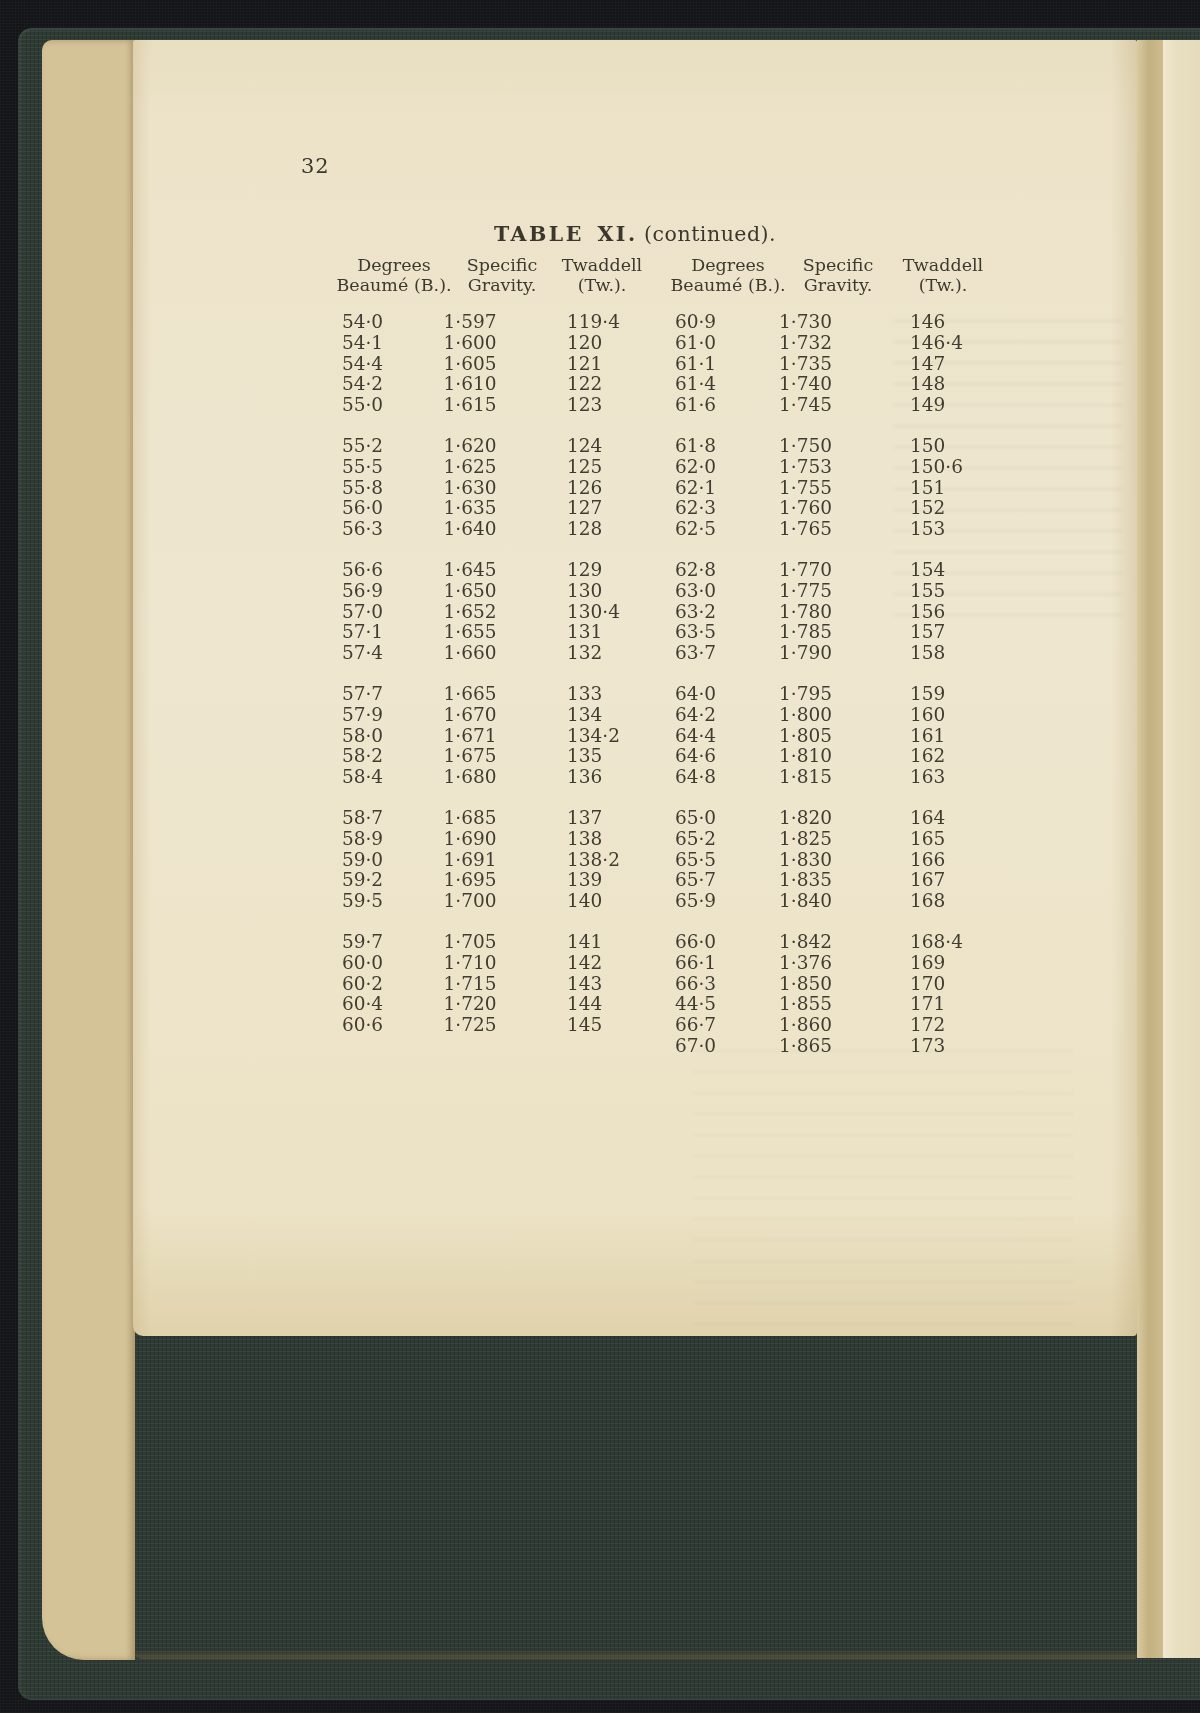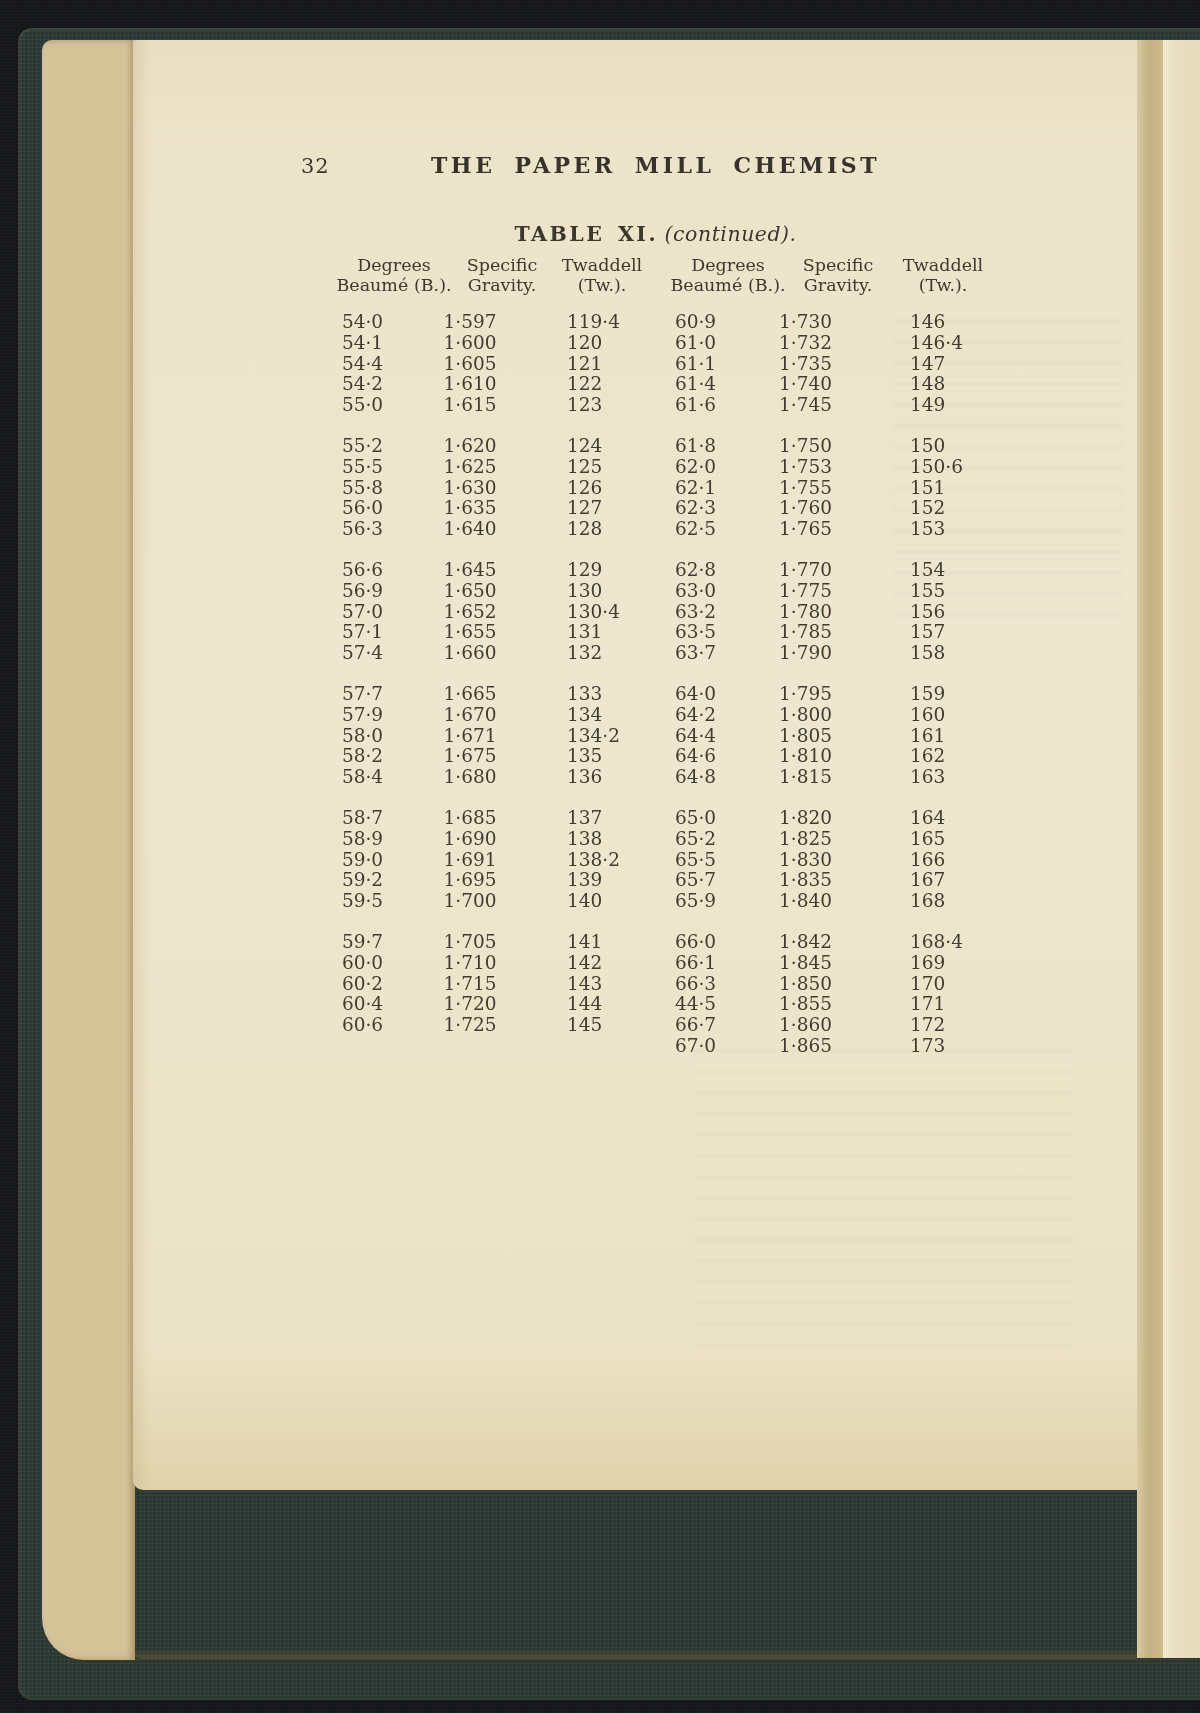--- a/index.html
+++ b/index.html
@@ -25,27 +25,26 @@
     background:
       repeating-linear-gradient(90deg,
         #d8c69c 0 3px, #c2ad7e 3px 5px, #e6d8b2 5px 10px,
         #bfa97a 10px 12px, #dcCB a0 12px 14px, #cdb98c 14px 18px,
         #e2d3ac 18px 23px, #b7a172 23px 25px, #dfd0a8 25px 31px);
     background-color:#d5c398;
     border-radius:10px 0 0 42px;
     box-shadow:inset -4px 0 6px rgba(120,95,55,.45);
   }
   .page-main{
-    position:absolute;left:133px;top:40px;width:1004px;height:1450px;
+    position:absolute;left:133px;top:40px;width:1004px;height:1296px;
     background:
       linear-gradient(90deg, rgba(190,165,115,.25) 0, rgba(190,165,115,0) 18px),
       linear-gradient(270deg, rgba(185,160,110,.30) 0, rgba(185,160,110,0) 26px),
       linear-gradient(180deg, #e8dec0 0%, #ece3c9 6%, #eee6cf 45%, #ece3c6 90%, #e0d2ab 100%);
     border-radius:2px 2px 4px 10px;
-    padding-left:41px;
   }
   .gutter{
     position:absolute;left:1137px;top:40px;width:26px;height:1618px;
     background:linear-gradient(90deg,#d9caa2 0%,#c3b181 45%,#cebc8f 100%);
   }
   .page-right{
     position:absolute;left:1163px;top:40px;width:37px;height:1618px;
     background:linear-gradient(90deg,#f0e8cf 0%,#e8dec0 40%,#e6dcbd 100%);
   }
   .pageno{
@@ -54,21 +53,21 @@
   }
   .running-title{
     position:absolute;left:0;top:112px;width:100%;text-align:center;
     font-size:22px;font-weight:bold;letter-spacing:3.5px;word-spacing:8px;color:#38332a;
   }
   .table-title{
     position:absolute;left:0;top:182px;width:100%;text-align:center;
     font-size:20.5px;color:#3c372c;
   }
   .table-title .tt-main{letter-spacing:2.5px;word-spacing:4px;font-weight:bold;}
-  .table-title .tt-cont{font-style:italic;letter-spacing:.5px;text-align:right;}
+  .table-title .tt-cont{letter-spacing:.5px;text-align:right;}
   .hdr-cell{
     position:absolute;top:216px;width:130px;text-align:center;
     font-size:17.5px;line-height:19.5px;color:#3e392e;margin-left:32px;
   }
   .half{position:absolute;top:272px;font-size:18.5px;color:#413c30;}
   .half .group{display:grid;}
   .half .group + .group{margin-top:20px;}
   .half-left{left:172px;}
   .half-left .group{grid-template-columns:115px 100px 100px;}
   .half-right{left:505px;}
@@ -91,21 +90,20 @@
   }
 </style>
 </head>
 <body>
 
 <div class="cover"></div>
 <div class="page-stack"></div>
 
 <div class="page-main">
   <span class="pageno">32</span>
-  <div class="running-title">THE PAPER MILL CHEMIST</div>
 
   <div class="table-title">
     <span class="tt-main">TABLE XI.</span>
     <span> </span>
     <span class="tt-cont">(continued).</span>
   </div>
 
   <div class="hdr-cell" style="left:164px">
     <div>Degrees</div>
     <div>Beaumé (B.).</div>
@@ -319,21 +317,21 @@
         <span class="cell c2">167<span class="pad">·4</span></span>
         <span class="cell c0">65·9</span>
         <span class="cell c1">1·840</span>
         <span class="cell c2">168<span class="pad">·4</span></span>
       </div>
       <div class="group">
         <span class="cell c0">66·0</span>
         <span class="cell c1">1·842</span>
         <span class="cell c2">168·4</span>
         <span class="cell c0">66·1</span>
-        <span class="cell c1">1·845</span>
+        <span class="cell c1">1·376</span>
         <span class="cell c2">169<span class="pad">·4</span></span>
         <span class="cell c0">66·3</span>
         <span class="cell c1">1·850</span>
         <span class="cell c2">170<span class="pad">·4</span></span>
         <span class="cell c0">44·5</span>
         <span class="cell c1">1·855</span>
         <span class="cell c2">171<span class="pad">·4</span></span>
         <span class="cell c0">66·7</span>
         <span class="cell c1">1·860</span>
         <span class="cell c2">172<span class="pad">·4</span></span>

